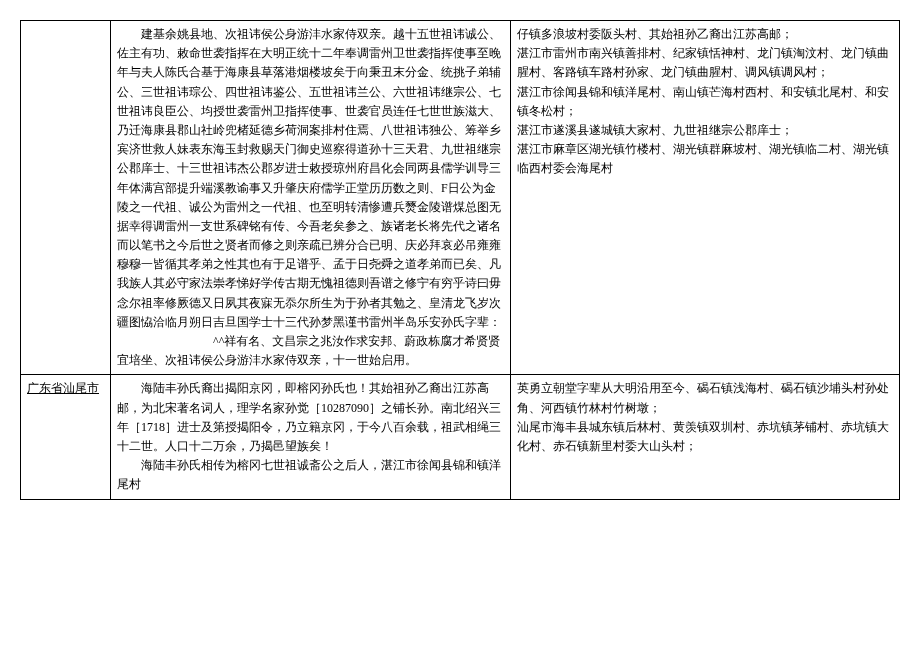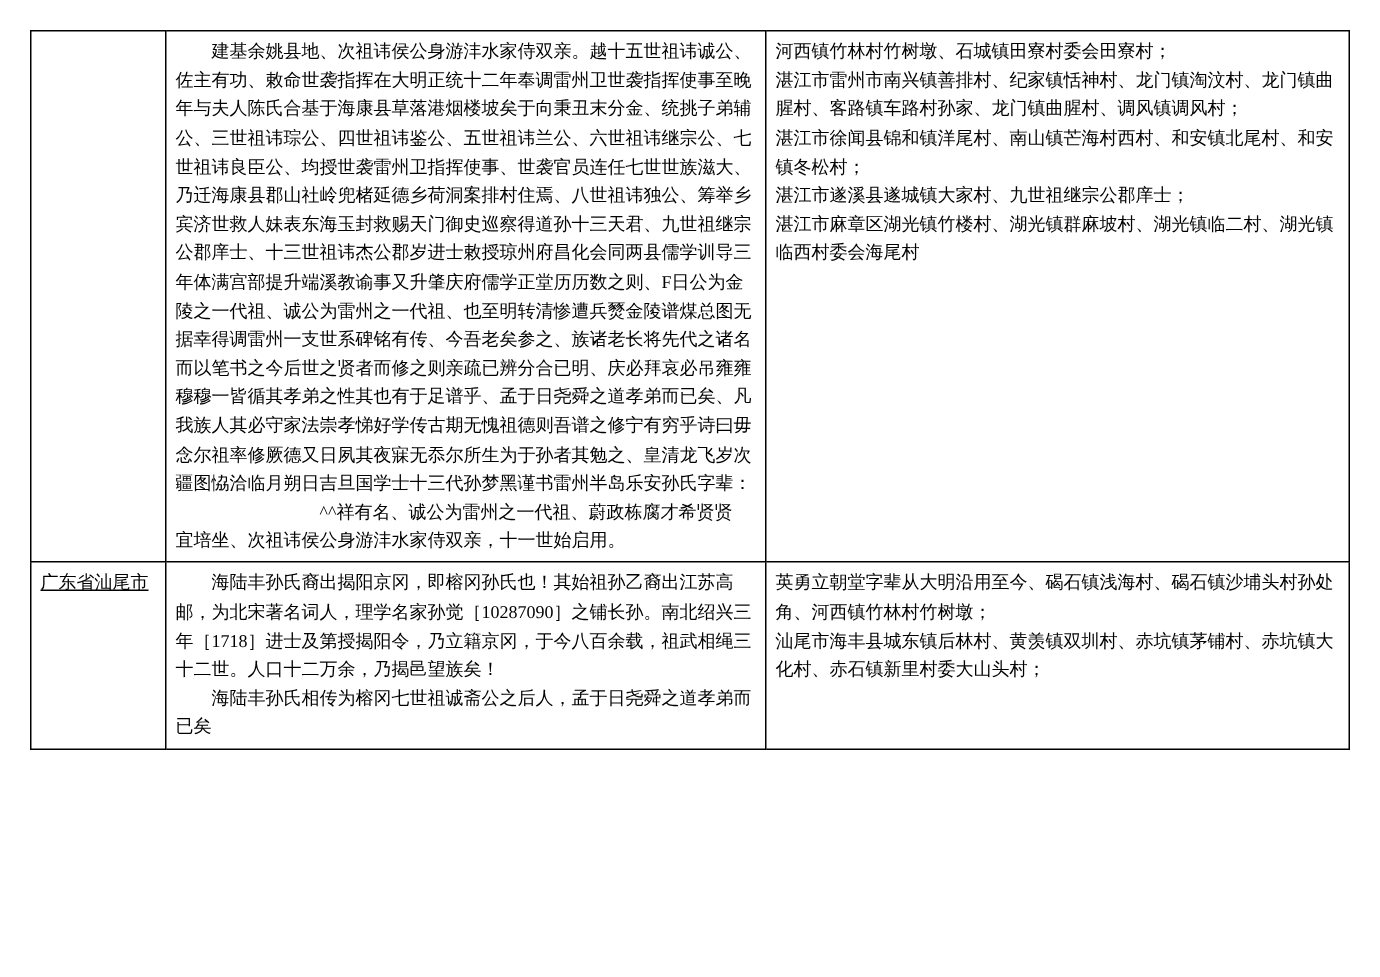--- a/index.html
+++ b/index.html
@@ -51,38 +51,38 @@
 <body>
 
 <table class="doc-table">
   <tbody>
       <tr>
     <td class="col-region">
       <span></span>
     </td>
     <td class="col-desc">
       <span class="para">建基余姚县地、次祖讳侯公身游沣水家侍双亲。越十五世祖讳诚公、佐主有功、敕命世袭指挥在大明正统十二年奉调雷州卫世袭指挥使事至晚年与夫人陈氏合基于海康县草落港烟楼坡矣于向秉丑末分金、统挑子弟辅公、三世祖讳琮公、四世祖讳鉴公、五世祖讳兰公、六世祖讳继宗公、七世祖讳良臣公、均授世袭雷州卫指挥使事、世袭官员连任七世世族滋大、乃迁海康县郡山社岭兜楮延德乡荷洞案排村住焉、八世祖讳独公、筹举乡宾济世救人妹表东海玉封救赐天门御史巡察得道孙十三天君、九世祖继宗公郡庠士、十三世祖讳杰公郡岁进士敕授琼州府昌化会同两县儒学训导三年体满宫部提升端溪教谕事又升肇庆府儒学正堂历历数之则、F日公为金陵之一代祖、诚公为雷州之一代祖、也至明转清惨遭兵燹金陵谱煤总图无据幸得调雷州一支世系碑铭有传、今吾老矣参之、族诸老长将先代之诸名而以笔书之今后世之贤者而修之则亲疏已辨分合已明、庆必拜哀必吊雍雍穆穆一皆循其孝弟之性其也有于足谱乎、孟于日尧舜之道孝弟而已矣、凡我族人其必守家法崇孝悌好学传古期无愧祖德则吾谱之修宁有穷乎诗曰毋念尔祖率修厥德又日夙其夜寐无忝尔所生为于孙者其勉之、皇清龙飞岁次疆图恊洽临月朔日吉旦国学士十三代孙梦黑谨书雷州半岛乐安孙氏字辈：</span>
-      <span class="poem-indent">^^祥有名、诚公为雷州之一代祖、蔚政栋腐才希贤贤</span>
+      <span class="poem-indent">^^祥有名、文昌宗之兆汝作求安邦、蔚政栋腐才希贤贤</span>
       <span>宜培坐、次祖讳侯公身游沣水家侍双亲，十一世始启用。</span>
     </td>
     <td class="col-villages">
-      <span>河西镇竹林村竹树墩、石城镇田寮村委会田寮村；</span><br>
+      <span>仔镇多浪坡村委阪头村、其始祖孙乙裔出江苏高邮；</span><br>
       <span>湛江市雷州市南兴镇善排村、纪家镇恬神村、龙门镇淘汶村、龙门镇曲腥村、客路镇车路村孙家、龙门镇曲腥村、调风镇调风村；</span><br>
       <span>湛江市徐闻县锦和镇洋尾村、南山镇芒海村西村、和安镇北尾村、和安镇冬松村；</span><br>
       <span>湛江市遂溪县遂城镇大家村、九世祖继宗公郡庠士；</span><br>
       <span>湛江市麻章区湖光镇竹楼村、湖光镇群麻坡村、湖光镇临二村、湖光镇临西村委会海尾村</span>
     </td>
   </tr>
   <tr>
     <td class="col-region">
       <span>广东省汕尾市</span>
     </td>
     <td class="col-desc">
       <span class="para">海陆丰孙氏裔出揭阳京冈，即榕冈孙氏也！其始祖孙乙裔出江苏高邮，为北宋著名词人，理学名家孙觉［10287090］之铺长孙。南北绍兴三年［1718］进士及第授揭阳令，乃立籍京冈，于今八百余载，祖武相绳三十二世。人口十二万余，乃揭邑望族矣！</span>
-      <span class="para">海陆丰孙氏相传为榕冈七世祖诚斋公之后人，孟于日尧舜之道孝弟而已矣</span>
+      <span class="para">海陆丰孙氏相传为榕冈七世祖诚斋公之后人，湛江市徐闻县锦和镇洋尾村</span>
     </td>
     <td class="col-villages">
       <span>英勇立朝堂字辈从大明沿用至今、碣石镇浅海村、碣石镇沙埔头村孙处角、河西镇竹林村竹树墩；</span><br>
       <span>汕尾市海丰县城东镇后林村、黄羡镇双圳村、赤坑镇茅铺村、赤坑镇大化村、赤石镇新里村委大山头村；</span>
     </td>
   </tr>
 </tbody>
   </table>
 
 </body></html>

